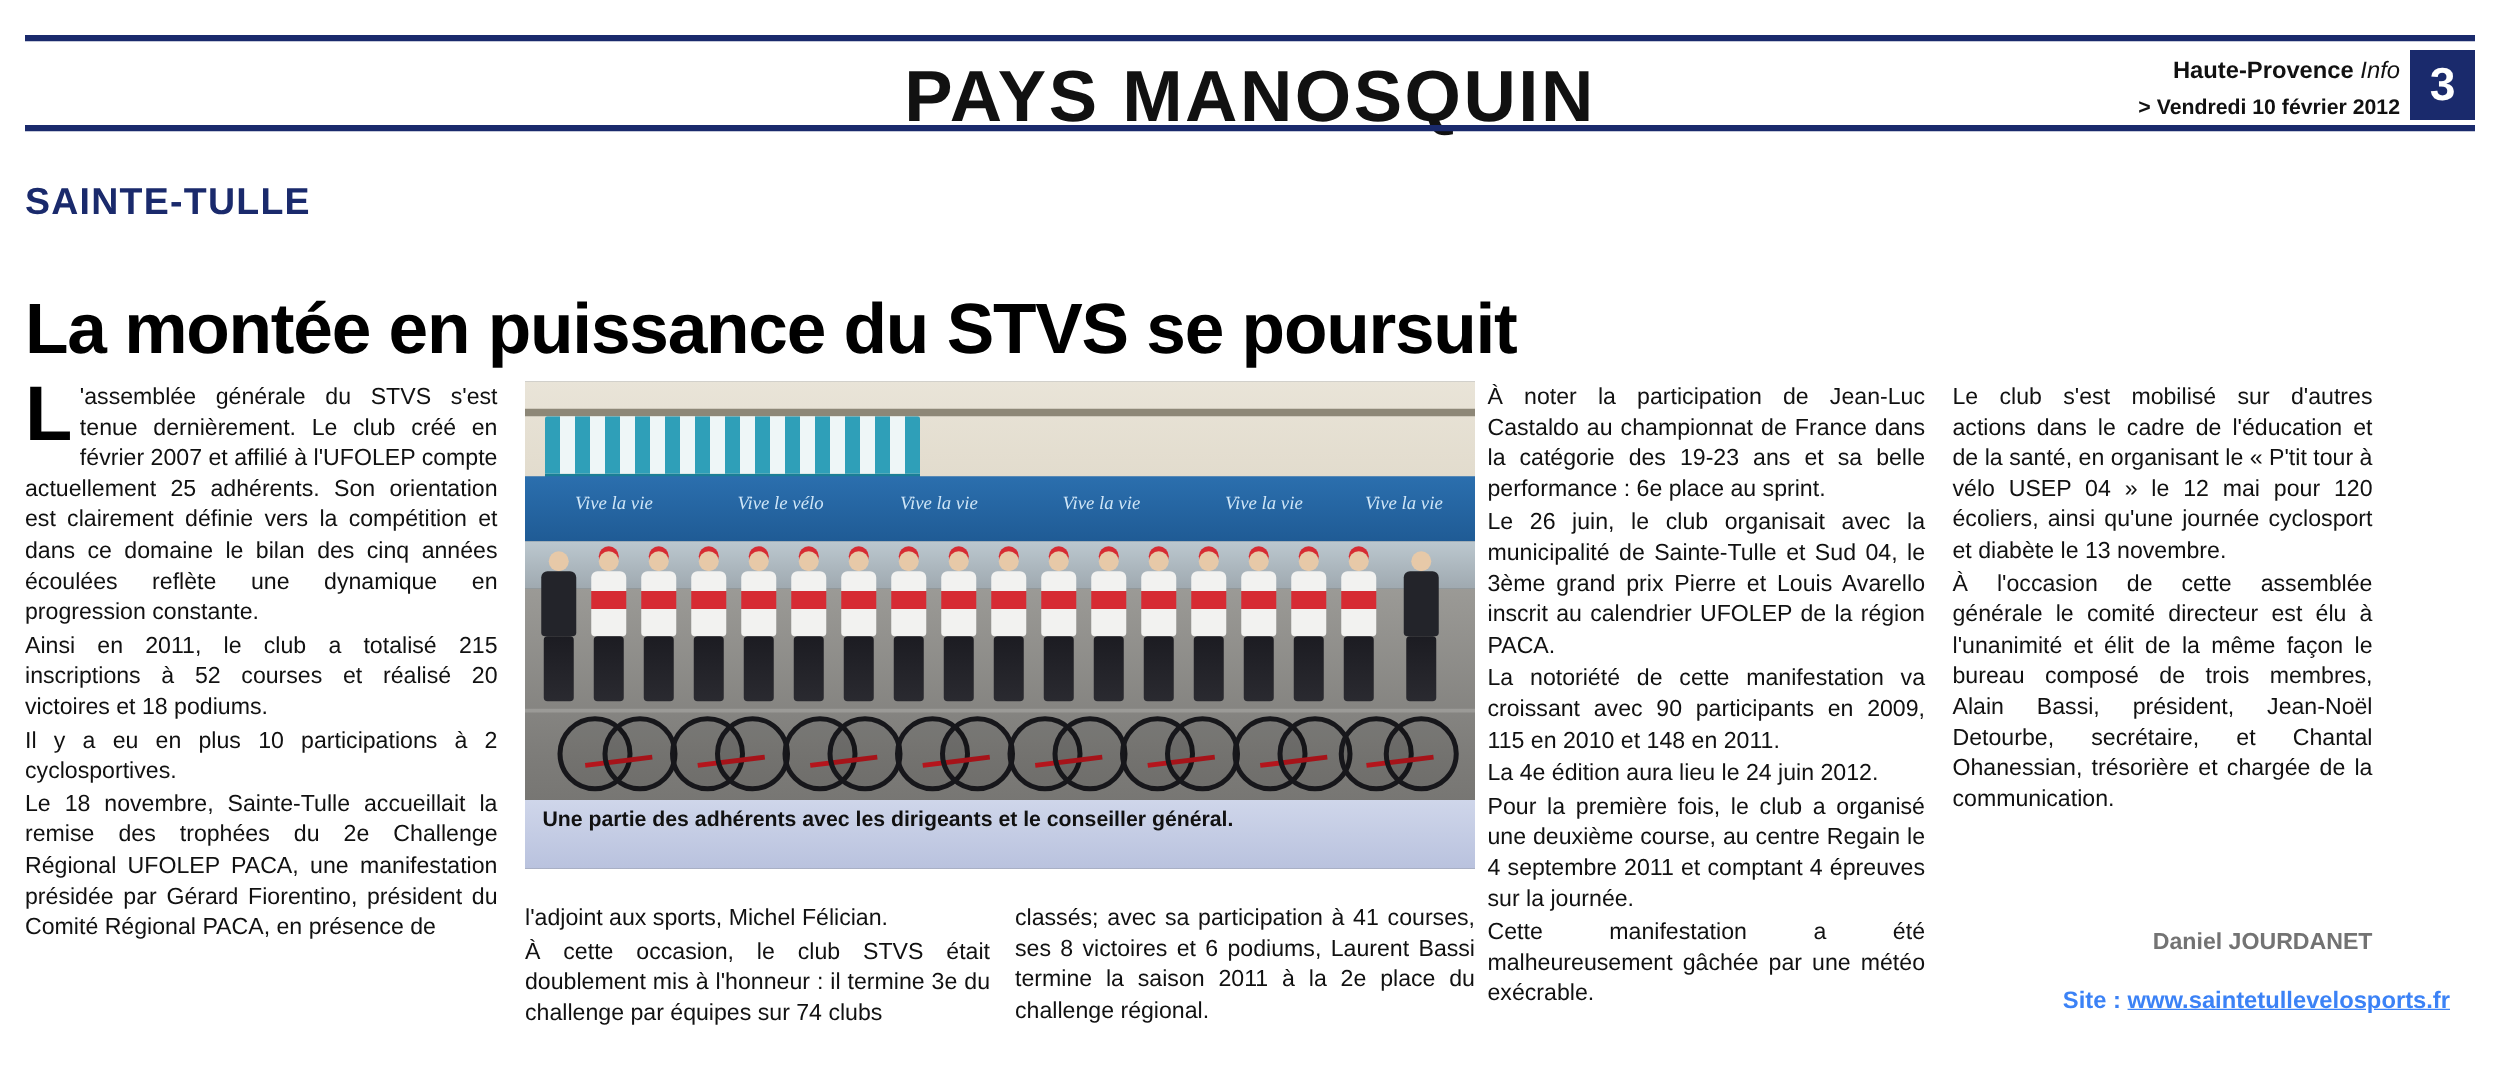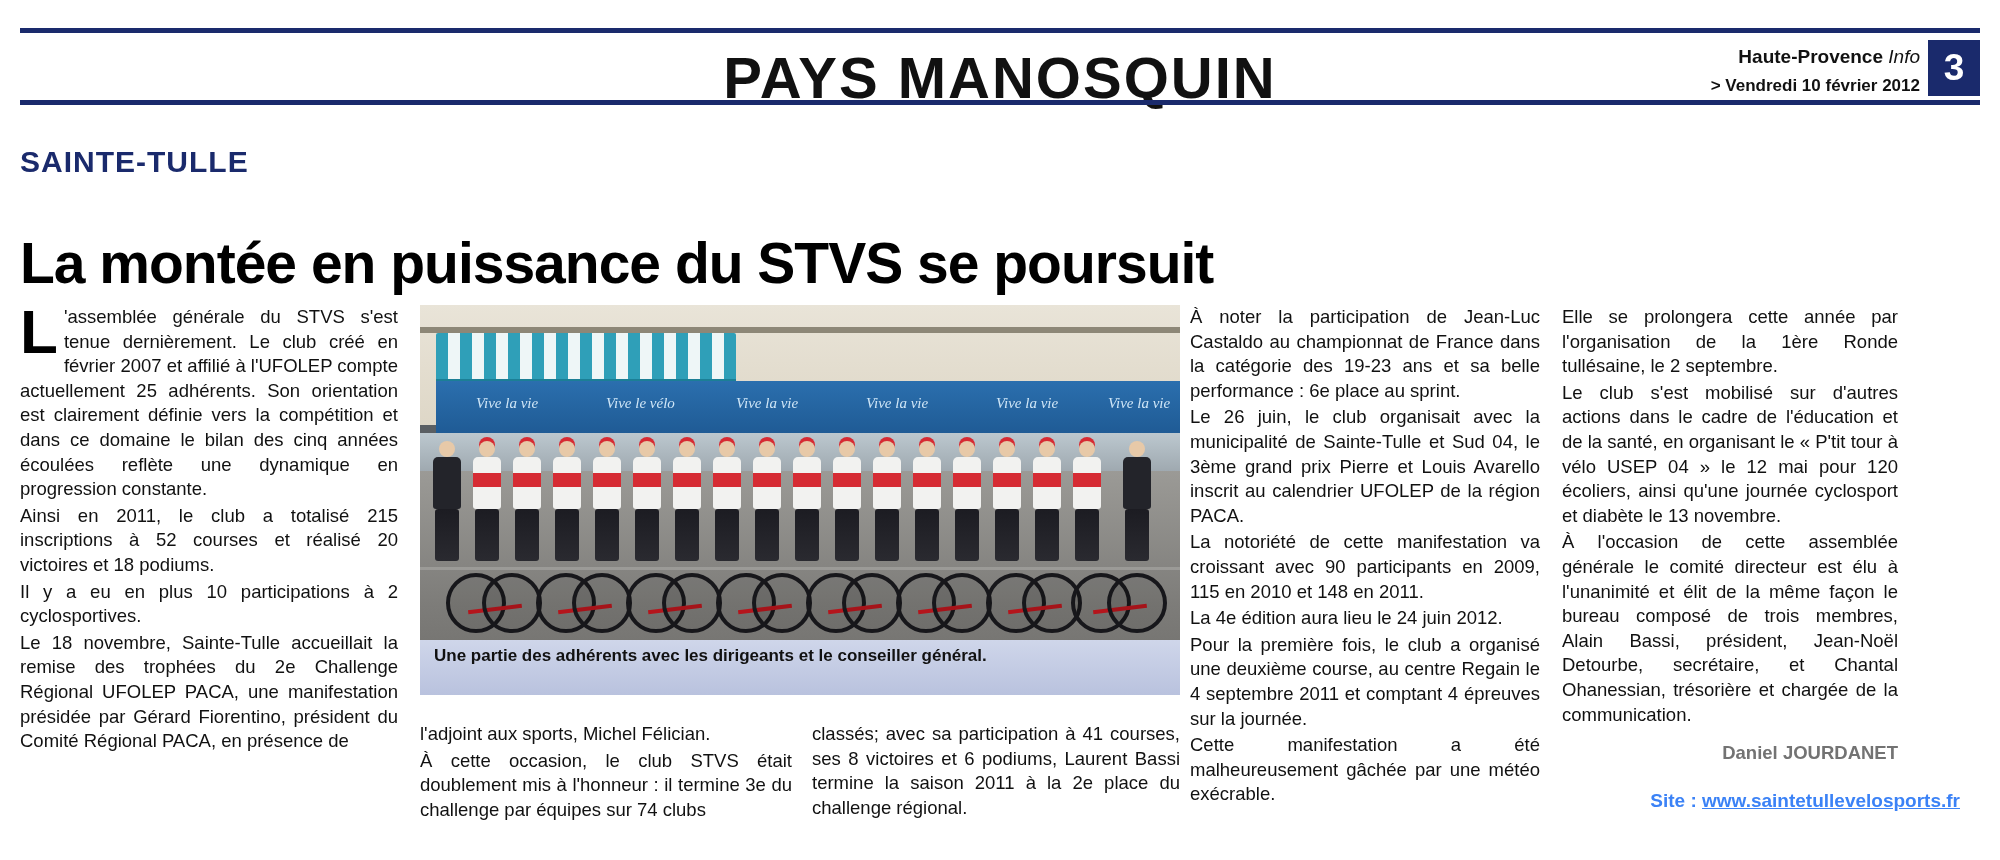--- a/index.html
+++ b/index.html
@@ -168,21 +168,21 @@
     position: absolute; left: 0; top: 22px; width: 760px; height: 6px;
     background: #8d8777;
   }
   .ph-awning {
     position: absolute; left: 16px; top: 28px; width: 300px; height: 46px;
     background: repeating-linear-gradient(90deg, #2f9fb8 0 12px, #eef6f7 12px 24px);
     border-bottom: 5px solid #1b7f96;
     border-radius: 2px 2px 0 0;
   }
   .ph-shopband {
-    position: absolute; left: 16px; top: 76px; width: 760px; height: 52px;
+    position: absolute; left: 0; top: 76px; width: 760px; height: 52px;
     background: linear-gradient(#2b6fae, #1f5b95);
   }
   .ph-shopband .slogan {
     position: absolute;
     top: 14px;
     font-size: 15px;
     color: #cfe6f7;
     font-style: italic;
     font-family: "Liberation Serif", serif;
     white-space: nowrap;
@@ -496,21 +496,20 @@
   <div class="col" id="col4">
     <p>À noter la participation de Jean-Luc Castaldo au championnat de France dans la catégorie des 19-23 ans et sa belle performance : 6e place au sprint.</p>
     <p>Le 26 juin, le club organisait avec la municipalité de Sainte-Tulle et Sud 04, le 3ème grand prix Pierre et Louis Avarello inscrit au calendrier UFOLEP de la région PACA.</p>
     <p>La notoriété de cette manifestation va croissant avec 90 participants en 2009, 115 en 2010 et 148 en 2011.</p>
     <p> La 4e édition aura lieu le 24 juin 2012.</p>
     <p>Pour la première fois, le club a organisé une deuxième course, au centre Regain le 4 septembre 2011 et comptant 4 épreuves sur la journée.</p>
     <p>Cette manifestation a été malheureusement gâchée par une météo exécrable.</p>
   </div>
 
   <div class="col" id="col5">
-    <p>Elle se prolongera cette année par l'organisation de la 1ère Ronde tullésaine, le 2 septembre.</p>
     <p>Le club s'est mobilisé sur d'autres actions dans le cadre de l'éducation et de la santé, en organisant le « P'tit tour à vélo USEP 04 » le 12 mai pour 120 écoliers, ainsi qu'une journée cyclosport et diabète le 13 novembre.</p>
     <p>À l'occasion de cette assemblée générale le comité directeur est élu à l'unanimité et élit de la même façon le bureau composé de trois membres, Alain Bassi, président, Jean-Noël Detourbe, secrétaire, et Chantal Ohanessian, trésorière et chargée de la communication.</p>
   </div>
 
   <div class="byline">Daniel JOURDANET</div>
 
   <div class="site-line">
     <span>Site : </span><span class="url">www.saintetullevelosports.fr</span>
   </div>
 

